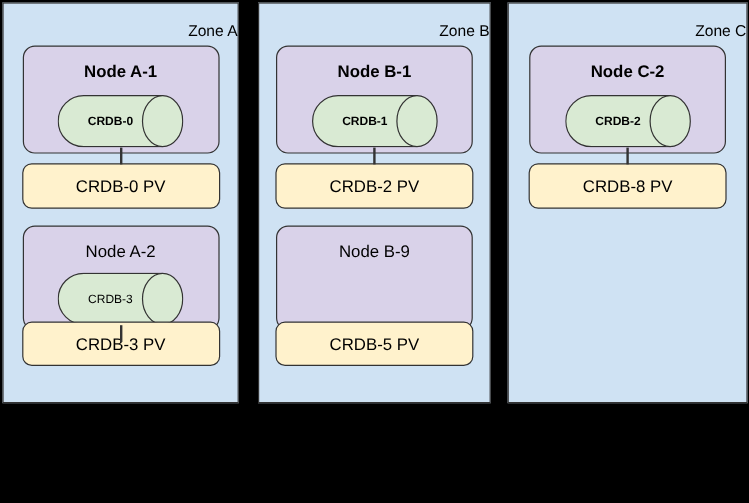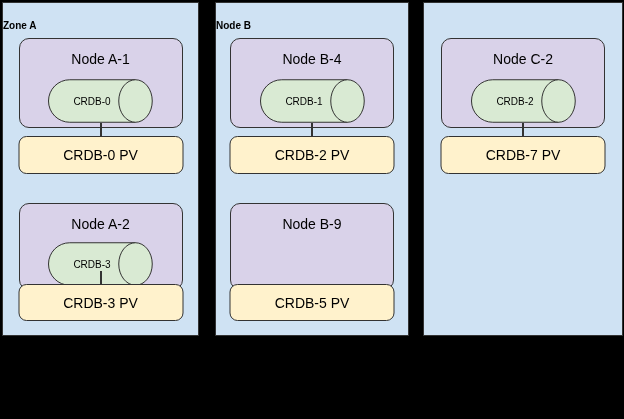--- a/index.html
+++ b/index.html
@@ -23,37 +23,36 @@
     box-sizing: border-box;
     background: var(--zone-fill, #cfe2f3);
     border: 1px solid var(--stroke, #333);
   }
   .zone-a { left: 2px;   width: 197px; }
   .zone-b { left: 215px; width: 194px; }
   .zone-c { left: 423px; width: 200px; }
   .zone-title {
     position: absolute;
     top: 15px; left: 0; right: 0;
-    text-align: left;
-    font-size: 10px;
+    text-align: right;
+    font-size: 13px;
     line-height: 15px;
-    font-weight: bold;
   }
   .node {
     position: absolute;
     left: 50%;
     transform: translateX(-50%);
     width: 164px;
     box-sizing: border-box;
     background: var(--node-fill, #d9d2e9);
     border: 1px solid var(--stroke, #333);
     border-radius: 10px;
   }
-  .node-1 { top: 35px;  height: 90px; }
-  .node-2 { top: 200px; height: 87px; }
+  .node-1 { top: 35px;  height: 90px; font-weight: bold; }
+  .node-2 { top: 185px; height: 87px; }
   .node-title {
     position: absolute;
     top: 12px; left: 0; right: 0;
     text-align: center;
     font-size: 14px;
     line-height: 16px;
   }
   .db-shape {
     position: absolute;
     left: 50%;
@@ -91,21 +90,21 @@
     box-sizing: border-box;
     background: var(--pv-fill, #fff2cc);
     border: 1px solid var(--stroke, #333);
     border-radius: 8px;
     display: flex;
     align-items: center;
     justify-content: center;
     font-size: 14px;
   }
   .pv-1 { top: 133px; height: 38px; }
-  .pv-2 { top: 281px; height: 37px; }
+  .pv-2 { top: 265px; height: 37px; }
 </style>
 </head>
 <body>
 
 <div class="canvas">
 
   <section class="zone zone-a">
     <div class="zone-title">Zone A</div>
 
     <div class="node node-1">
@@ -129,53 +128,54 @@
         <text x="44" y="25.5" text-anchor="middle">CRDB-3</text>
       </svg>
     </div>
     <div class="connector conn-2"></div>
     <div class="pv pv-2">
       <span>CRDB-3 PV</span>
     </div>
   </section>
 
   <section class="zone zone-b">
-    <div class="zone-title">Node B</div>
+    <div class="zone-title">Zone B</div>
 
     <div class="node node-1">
-      <div class="node-title">Node B-4</div>
+      <div class="node-title">Node B-1</div>
       <svg class="db-shape" width="105" height="44" viewBox="0 0 105 44">
         <path d="M 87.5 0.75 L 21.75 0.75 A 21.25 21.25 0 0 0 21.75 43.25 L 87.5 43.25 Z"></path>
         <ellipse cx="87.5" cy="22" rx="16.75" ry="21.25"></ellipse>
         <text x="44" y="25.5" text-anchor="middle">CRDB-1</text>
       </svg>
     </div>
     <div class="connector conn-1"></div>
     <div class="pv pv-1">
       <span>CRDB-2 PV</span>
     </div>
 
     <div class="node node-2">
       <div class="node-title">Node B-9</div>
     </div>
     <div class="pv pv-2">
       <span>CRDB-5 PV</span>
     </div>
   </section>
 
   <section class="zone zone-c">
+    <div class="zone-title">Zone C</div>
 
     <div class="node node-1">
       <div class="node-title">Node C-2</div>
       <svg class="db-shape" width="105" height="44" viewBox="0 0 105 44">
         <path d="M 87.5 0.75 L 21.75 0.75 A 21.25 21.25 0 0 0 21.75 43.25 L 87.5 43.25 Z"></path>
         <ellipse cx="87.5" cy="22" rx="16.75" ry="21.25"></ellipse>
         <text x="44" y="25.5" text-anchor="middle">CRDB-2</text>
       </svg>
     </div>
     <div class="connector conn-1"></div>
     <div class="pv pv-1">
-      <span>CRDB-7 PV</span>
+      <span>CRDB-8 PV</span>
     </div>
 
   </section>
 
 </div>
 
 </body></html>

